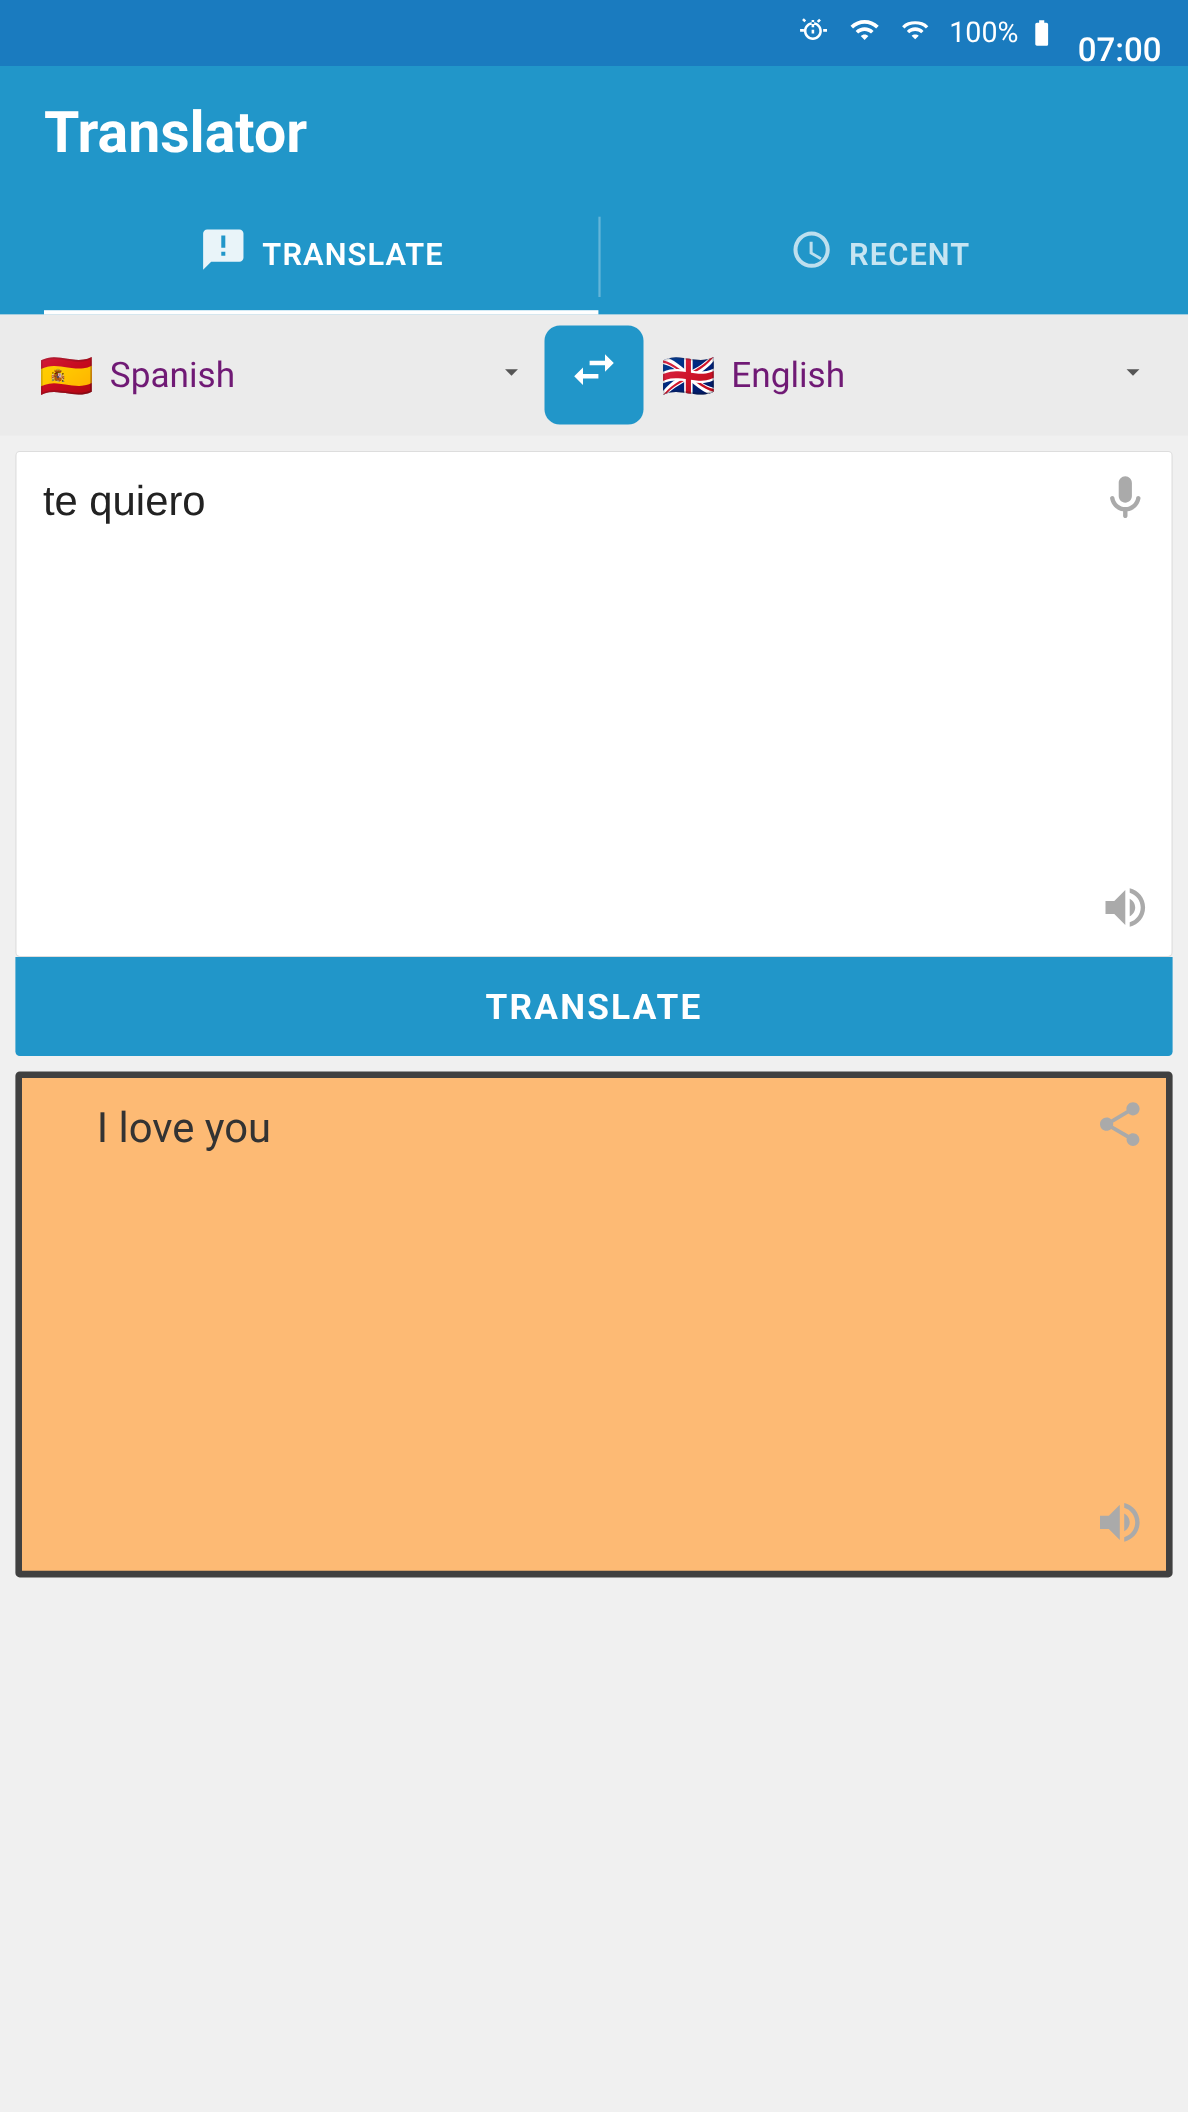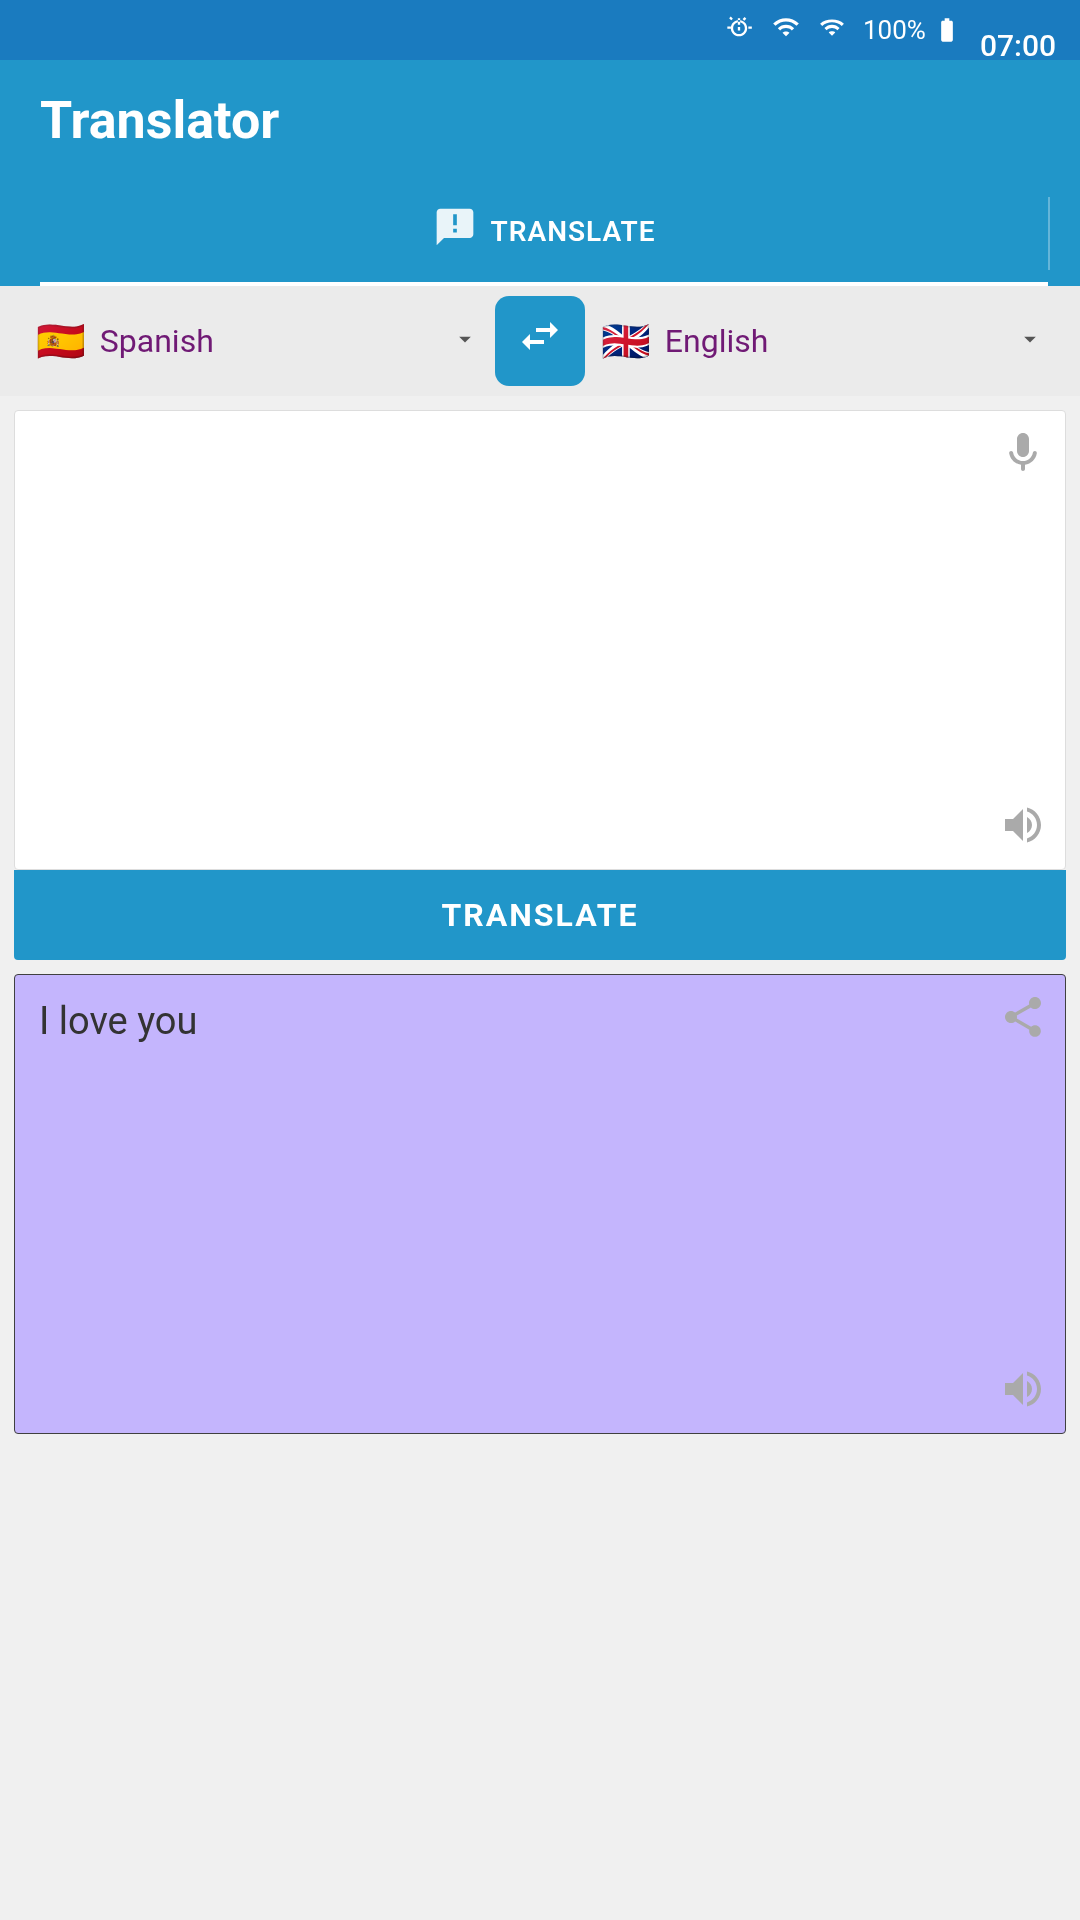--- a/index.html
+++ b/index.html
@@ -183,26 +183,27 @@
     }
     .translate-btn-label {
       color: white;
       font-size: 32px;
       font-weight: 700;
       letter-spacing: 2px;
     }
 
     
     .output-section {
-      background: #c4b5fd;
+      background: #fdba74;
       margin: 14px 14px 0 14px;
       border-radius: 4px;
-      border: 1px solid #404040;
+      border: 6px solid #404040;
       position: relative;
       min-height: 460px;
+      padding-left: 44px;
     }
     .output-text {
       font-size: 38px;
       color: #333;
       padding: 24px 80px 24px 24px;
       min-height: 400px;
     }
     .share-btn {
       position: absolute;
       top: 18px;
@@ -255,20 +256,28 @@
   <div class="tabs">
     <div class="tab active">
       <span class="tab-icon">
         <svg width="44" height="44" viewBox="0 0 24 24" fill="white" style="opacity:0.9">
           <path d="M20 2H4c-1.1 0-2 .9-2 2v18l4-4h14c1.1 0 2-.9 2-2V4c0-1.1-.9-2-2-2zm-7 9h-2V5h2v6zm-2 2h2v2h-2v-2z"></path>
         </svg>
       </span>
       <span>TRANSLATE</span>
     </div>
     <div class="tab-divider"></div>
+    <div class="tab">
+      <span class="tab-icon">
+        <svg width="44" height="44" viewBox="0 0 24 24" fill="white" style="opacity:0.7">
+          <path d="M13 3a9 9 0 100 18A9 9 0 0013 3zm0 16a7 7 0 110-14 7 7 0 010 14zm.5-11H12v6l5.25 3.15.75-1.23-4.5-2.67V8z"></path>
+        </svg>
+      </span>
+      <span>RECENT</span>
+    </div>
   </div>
 </div>
 
 <div class="lang-bar">
 
   <div class="lang-selector">
     <span class="lang-flag">🇪🇸</span>
     <span class="lang-name">Spanish</span>
     <span class="lang-dropdown-icon">
       <svg width="28" height="28" viewBox="0 0 24 24" fill="#555">
@@ -290,20 +299,21 @@
     <span class="lang-name">English</span>
     <span class="lang-dropdown-icon">
       <svg width="28" height="28" viewBox="0 0 24 24" fill="#555">
           <path d="M7 10l5 5 5-5z"></path>
         </svg>
     </span>
   </div>
 </div>
 
 <div class="input-section">
+  <textarea class="input-field" placeholder="Enter text" style="">te quiero</textarea>
   <div class="mic-btn">
     <svg width="48" height="48" viewBox="0 0 24 24" fill="#aaa">
       <path d="M12 14c1.66 0 3-1.34 3-3V5c0-1.66-1.34-3-3-3S9 3.34 9 5v6c0 1.66 1.34 3 3 3zm5.91-3c-.49 0-.9.36-.98.85C16.52 14.2 14.47 16 12 16s-4.52-1.8-4.93-4.15c-.08-.49-.49-.85-.98-.85-.61 0-1.09.54-1 1.14.49 3 2.89 5.35 5.91 5.78V20c0 .55.45 1 1 1s1-.45 1-1v-2.08c3.02-.43 5.42-2.78 5.91-5.78.1-.6-.39-1.14-1-1.14z"></path>
     </svg>
   </div>
   <div class="speaker-btn-input">
     <svg width="48" height="48" viewBox="0 0 24 24" fill="#aaa">
       <path d="M3 9v6h4l5 5V4L7 9H3zm13.5 3c0-1.77-1.02-3.29-2.5-4.03v8.05c1.48-.73 2.5-2.25 2.5-4.02zM14 3.23v2.06c2.89.86 5 3.54 5 6.71s-2.11 5.85-5 6.71v2.06c4.01-.91 7-4.49 7-8.77s-2.99-7.86-7-8.77z"></path>
     </svg>
   </div>

